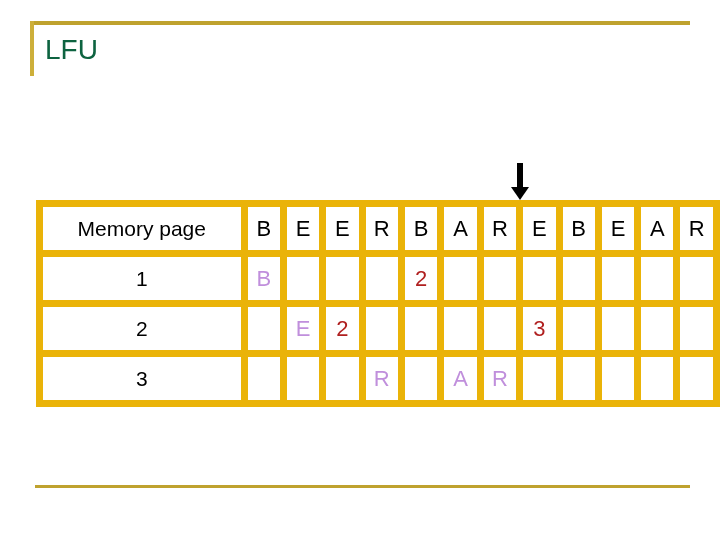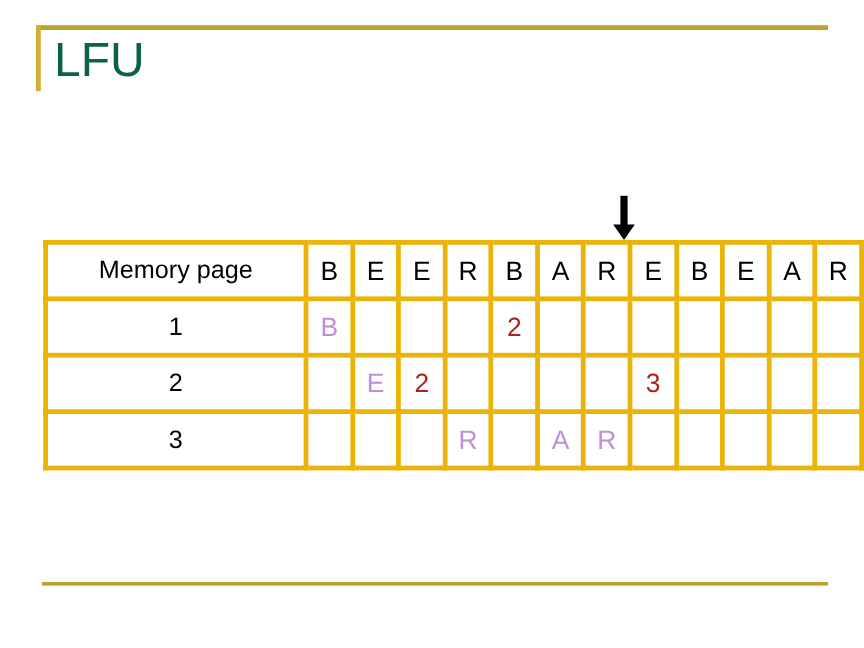--- a/index.html
+++ b/index.html
@@ -30,21 +30,21 @@
     top: 21px;
     width: 4px;
     height: 55px;
     background: #cdaf3a;
   }
 
   #slide-title {
     position: absolute;
     left: 45px;
     top: 27px;
-    font-size: 40px;
+    font-size: 28px;
     line-height: 46px;
     color: #0d6340;
     letter-spacing: 0px;
     white-space: nowrap;
   }
 
   
   #bottom-rule {
     position: absolute;
     left: 35px;
@@ -65,21 +65,21 @@
 
   
   #page-table {
     position: absolute;
     left: 36px;
     top: 200px;
     border-collapse: collapse;
     table-layout: fixed;
   }
   #page-table td {
-    border: 4px solid #eab308;
+    border: 7px solid #eab308;
     height: 43px;
     text-align: center;
     vertical-align: middle;
     font-size: 21px;
     color: #000000;
     padding: 0;
     background: #ffffff;
   }
   #page-table td.label-col {
     width: 216px;

